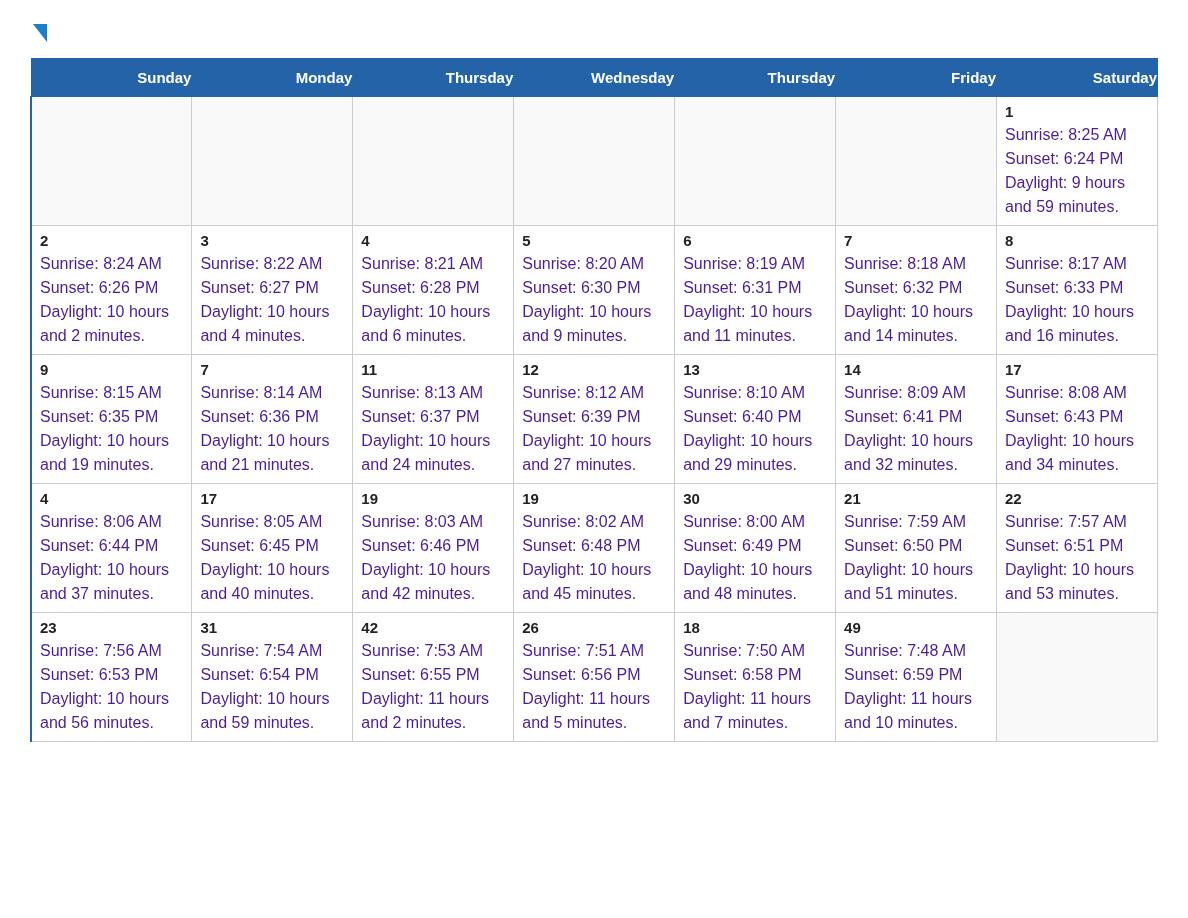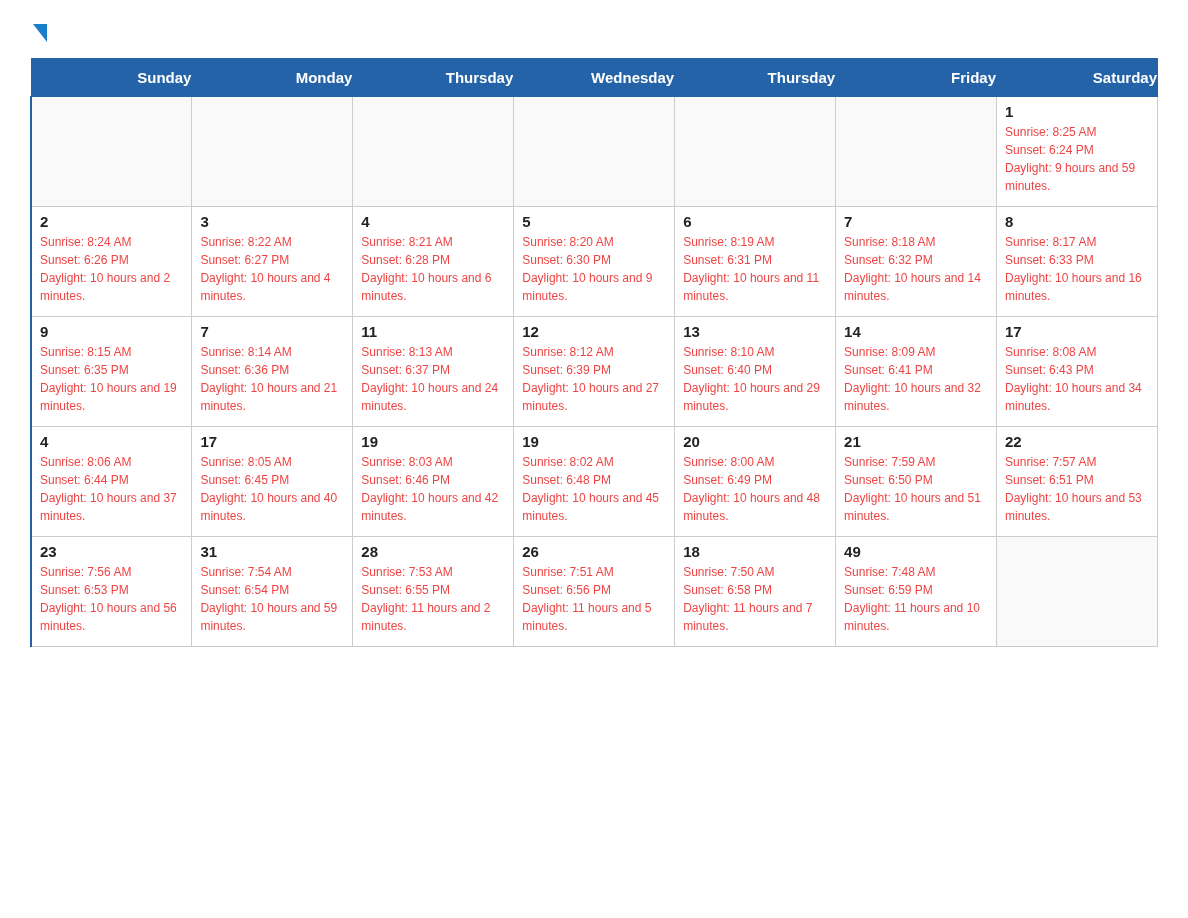--- a/index.html
+++ b/index.html
@@ -87,22 +87,22 @@
       border-left: 2px solid #2563a8;
     }
     .day-number {
       font-size: 15px;
       font-weight: bold;
       color: #222;
       display: block;
       margin-bottom: 3px;
     }
     .day-info {
-      font-size: 12px;
-      color: #ef4444;
+      font-size: 16px;
+      color: #4c1d95;
       line-height: 1.5;
     }
     .empty-cell {
       background: #f9f9f9;
     }
     .row-border-top td {
       border-top: 2px solid #2563a8;
     }
   </style>
 </head>
@@ -218,21 +218,21 @@
         </td>
         <td>
           <span class="day-number">19</span>
           <div class="day-info">Sunrise: 8:03 AM<br>Sunset: 6:46 PM<br>Daylight: 10 hours and 42 minutes.</div>
         </td>
         <td>
           <span class="day-number">19</span>
           <div class="day-info">Sunrise: 8:02 AM<br>Sunset: 6:48 PM<br>Daylight: 10 hours and 45 minutes.</div>
         </td>
         <td>
-          <span class="day-number">20</span>
+          <span class="day-number">30</span>
           <div class="day-info">Sunrise: 8:00 AM<br>Sunset: 6:49 PM<br>Daylight: 10 hours and 48 minutes.</div>
         </td>
         <td>
           <span class="day-number">21</span>
           <div class="day-info">Sunrise: 7:59 AM<br>Sunset: 6:50 PM<br>Daylight: 10 hours and 51 minutes.</div>
         </td>
         <td>
           <span class="day-number">22</span>
           <div class="day-info">Sunrise: 7:57 AM<br>Sunset: 6:51 PM<br>Daylight: 10 hours and 53 minutes.</div>
         </td>
@@ -240,21 +240,21 @@
       <tr class="row-border-top">
         <td>
           <span class="day-number">23</span>
           <div class="day-info">Sunrise: 7:56 AM<br>Sunset: 6:53 PM<br>Daylight: 10 hours and 56 minutes.</div>
         </td>
         <td>
           <span class="day-number">31</span>
           <div class="day-info">Sunrise: 7:54 AM<br>Sunset: 6:54 PM<br>Daylight: 10 hours and 59 minutes.</div>
         </td>
         <td>
-          <span class="day-number">28</span>
+          <span class="day-number">42</span>
           <div class="day-info">Sunrise: 7:53 AM<br>Sunset: 6:55 PM<br>Daylight: 11 hours and 2 minutes.</div>
         </td>
         <td>
           <span class="day-number">26</span>
           <div class="day-info">Sunrise: 7:51 AM<br>Sunset: 6:56 PM<br>Daylight: 11 hours and 5 minutes.</div>
         </td>
         <td>
           <span class="day-number">18</span>
           <div class="day-info">Sunrise: 7:50 AM<br>Sunset: 6:58 PM<br>Daylight: 11 hours and 7 minutes.</div>
         </td>

